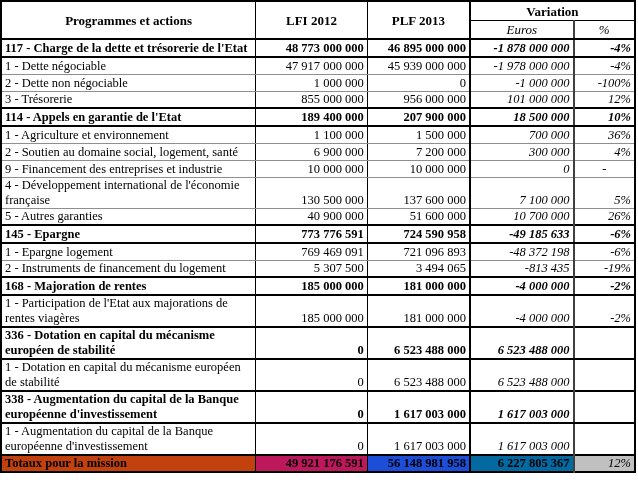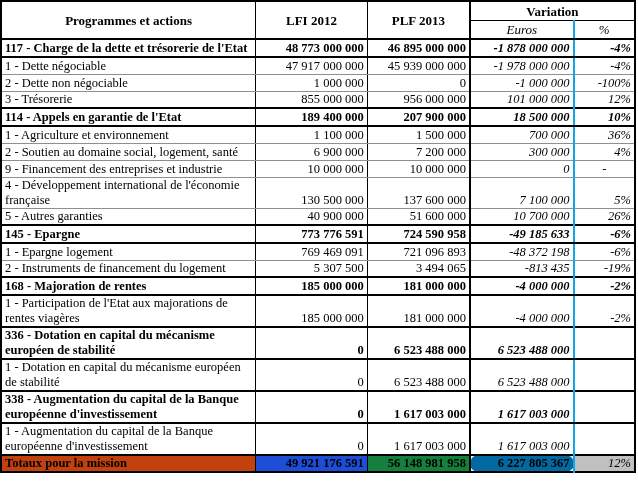--- a/index.html
+++ b/index.html
@@ -36,21 +36,21 @@
     font-size: 13px;
     height: 18px;
   }
   thead th.sub { font-weight: normal; font-style: italic; height: 17px; }
   thead tr:last-child th, thead th[rowspan] { border-bottom: 2px solid #000; }
 
   
   .bcol1 { border-right: 1px solid #000; }
   .bcol2 { border-right: 1px solid #000; }
   .bcol3 { border-right: 2px solid #000; }
-  .bcol4 { border-right: 2px solid #0ea5e9; border-radius: 9px; }
+  .bcol4 { border-right: 2px solid #404040; }
 
   tbody td { vertical-align: bottom; }
   tbody td.label { text-align: left; white-space: nowrap; }
   tbody td.label.multi { white-space: normal; }
   tbody td.num { text-align: right; white-space: nowrap; }
   tbody td.euros, tbody td.pct { font-style: italic; margin-top: 33px; }
   tbody td.pct.dash { text-align: center; font-style: normal; }
 
   tr.action { height: 17px; }
   tr.action td { border-top: 1px solid #8f8f8f; border-bottom: 1px solid #8f8f8f; }
@@ -219,20 +219,20 @@
         </tr>
         <tr class="action">
           <td class="label bcol1 multi">1 - Augmentation du capital de la Banque<br>européenne d'investissement</td>
           <td class="num bcol2">0</td>
           <td class="num bcol3">1 617 003 000</td>
           <td class="num euros bcol4">1 617 003 000</td>
           <td class="num pct"></td>
         </tr>
         <tr class="total">
           <td class="label bcol1" style="background: #c2410c;">Totaux pour la mission</td>
-          <td class="num bcol2" style="background: #1d4ed8;">49 921 176 591</td>
-          <td class="num bcol3" style="background: #15803d;">56 148 981 958</td>
+          <td class="num bcol2" style="background: #be185d;">49 921 176 591</td>
+          <td class="num bcol3" style="background: #1d4ed8;">56 148 981 958</td>
           <td class="num euros bcol4" style="background: #0369a1;">6 227 805 367</td>
           <td class="num pct" style="background: rgb(192, 192, 192);">12%</td>
         </tr>
       </tbody>
   </table>
 </div>
 
 </body></html>

